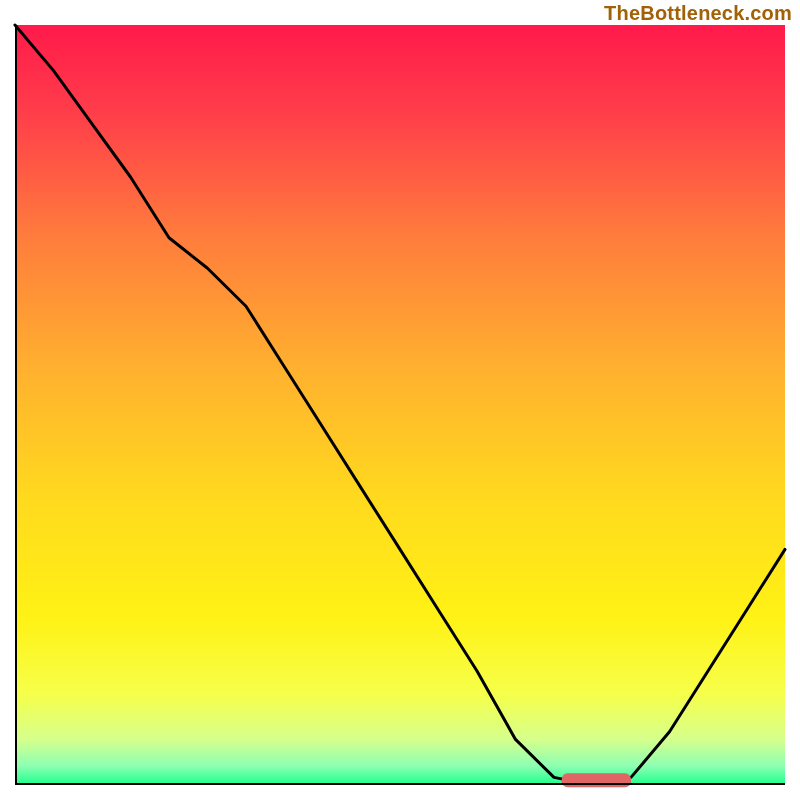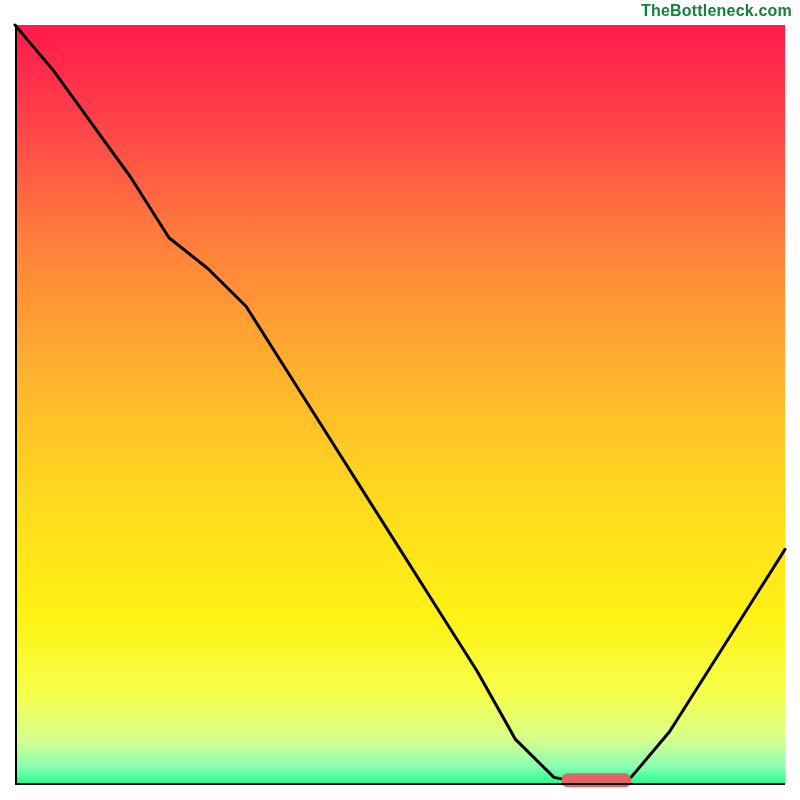--- a/index.html
+++ b/index.html
@@ -13,23 +13,23 @@
   }
   .chart-wrap {
     position: relative;
     width: 800px;
     height: 800px;
   }
   .watermark {
     position: absolute;
     top: 2px;
     right: 8px;
-    font-size: 16px;
+    font-size: 20px;
     font-weight: 600;
-    color: #15803d;
+    color: #a16207;
     letter-spacing: 0.2px;
     z-index: 3;
   }
   svg.plot {
     position: absolute;
     left: 0;
     top: 0;
     width: 800px;
     height: 800px;
     z-index: 1;

